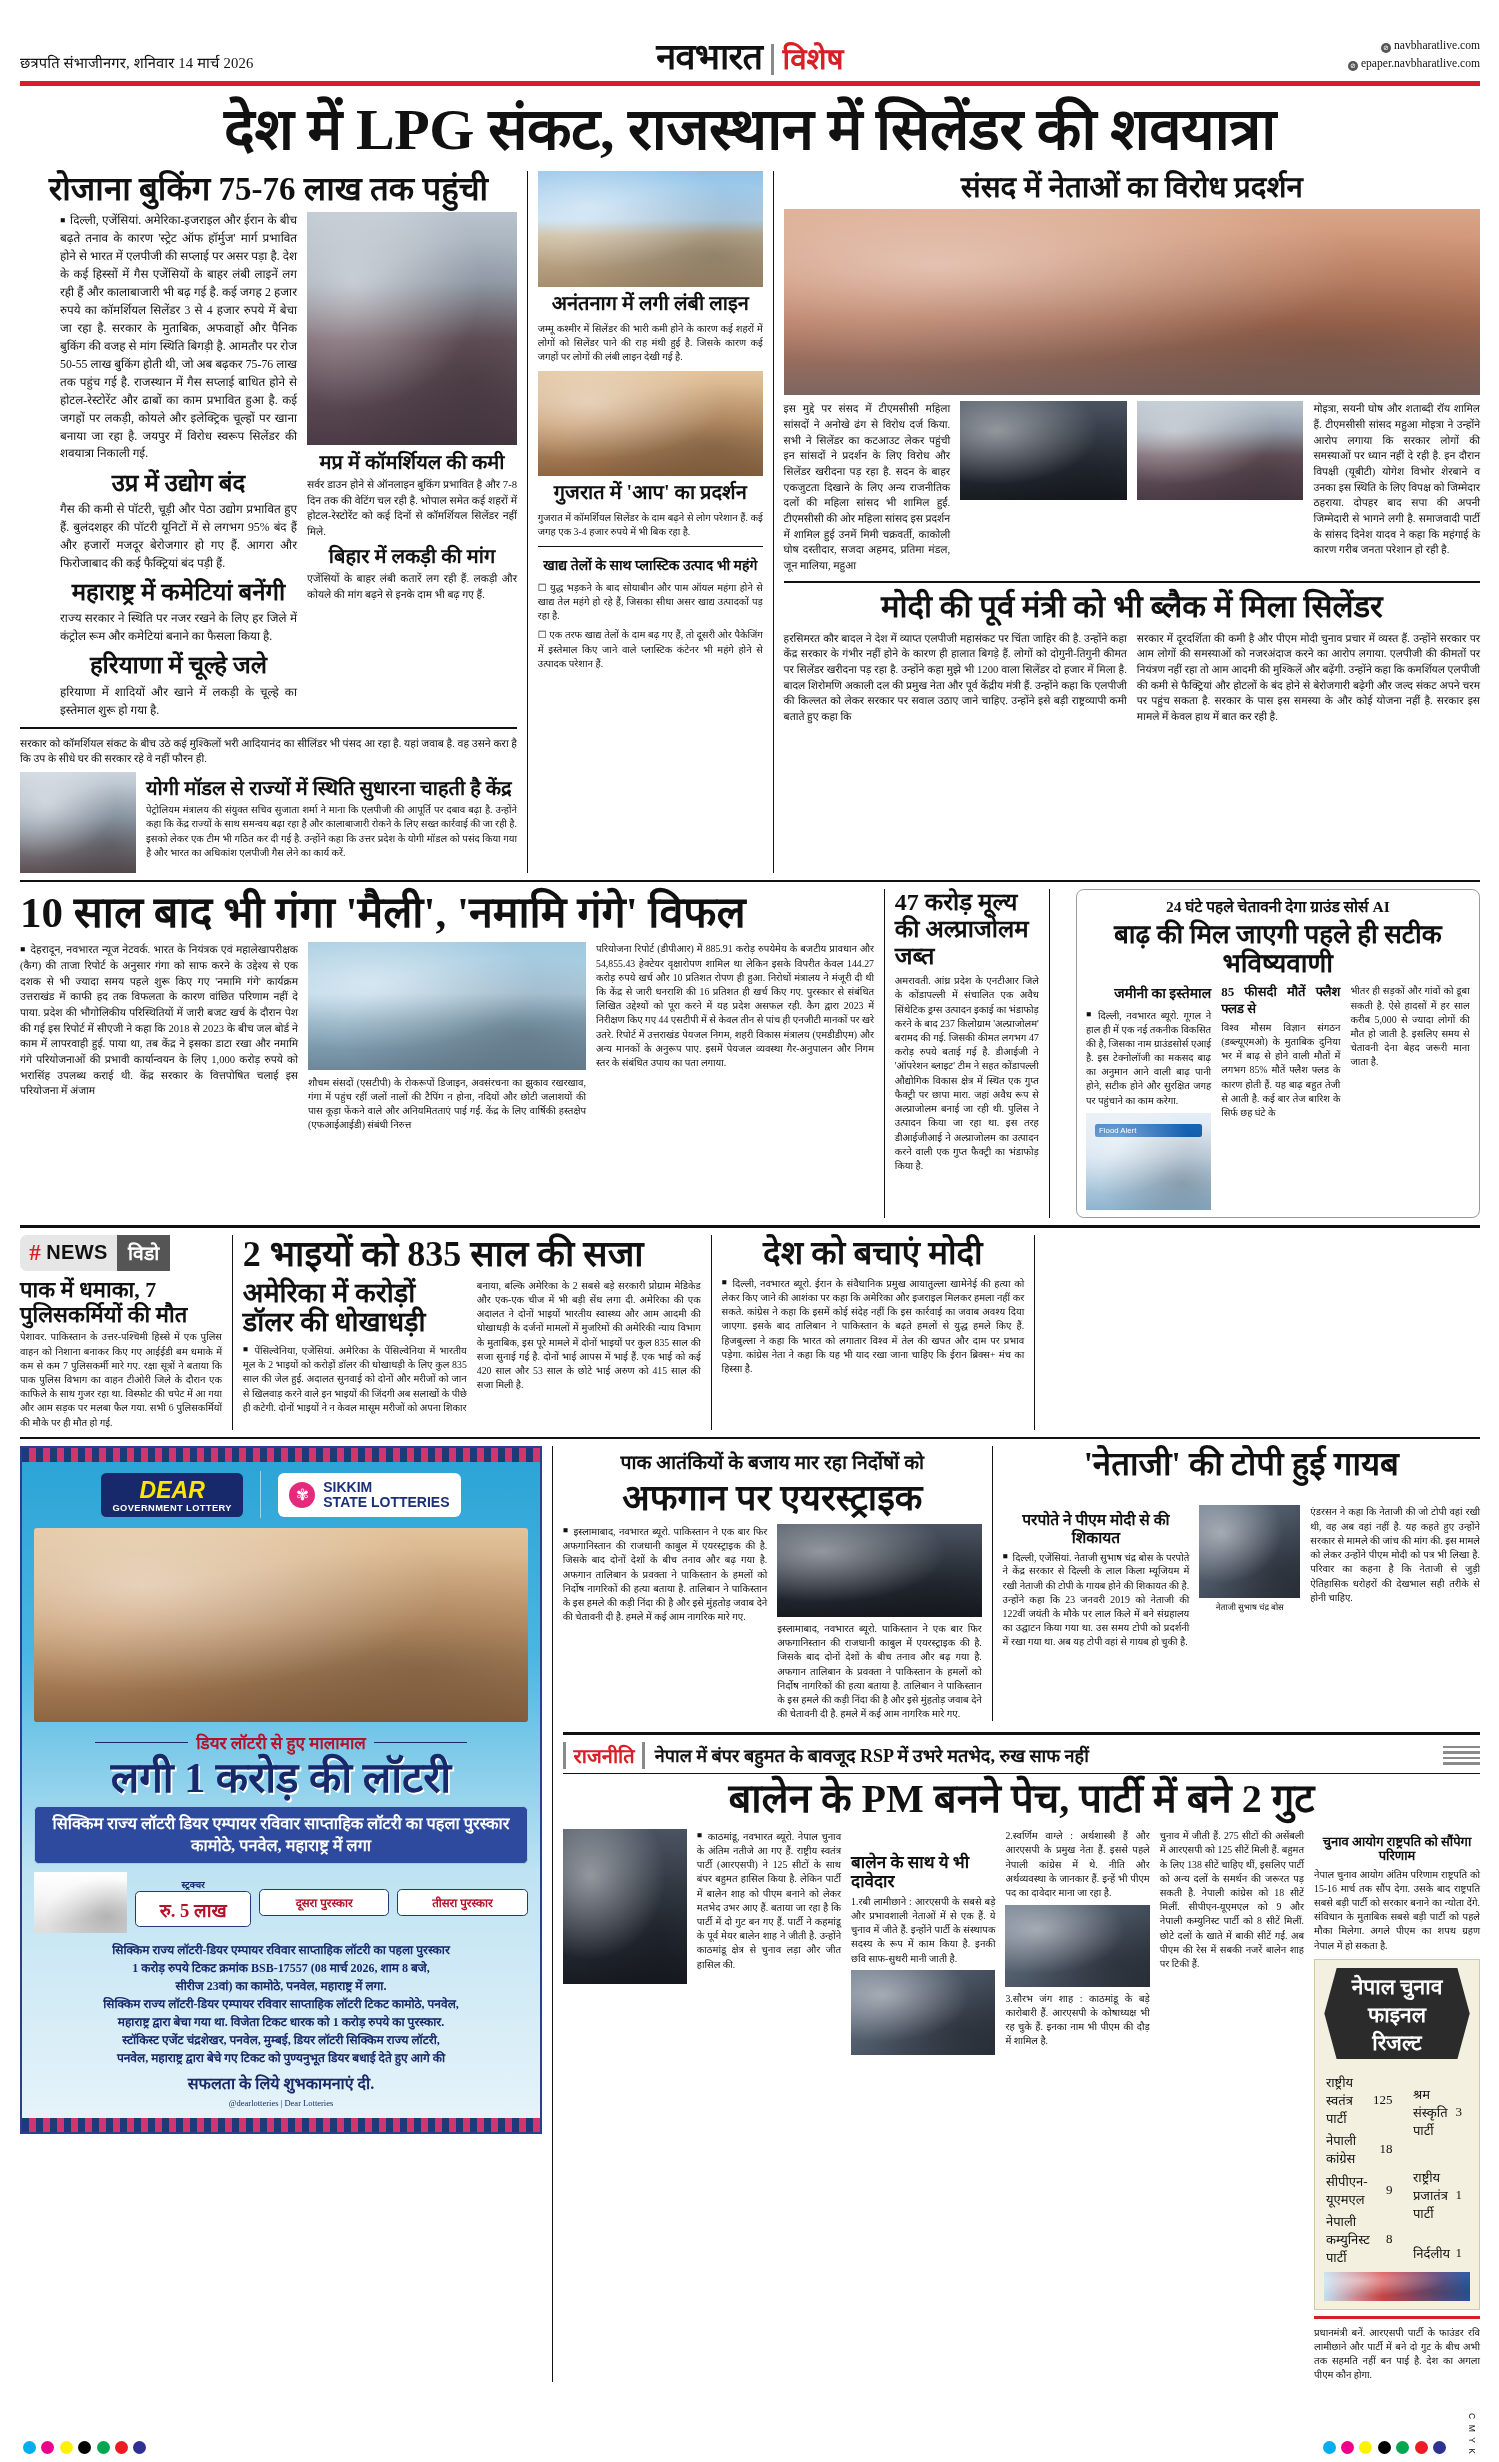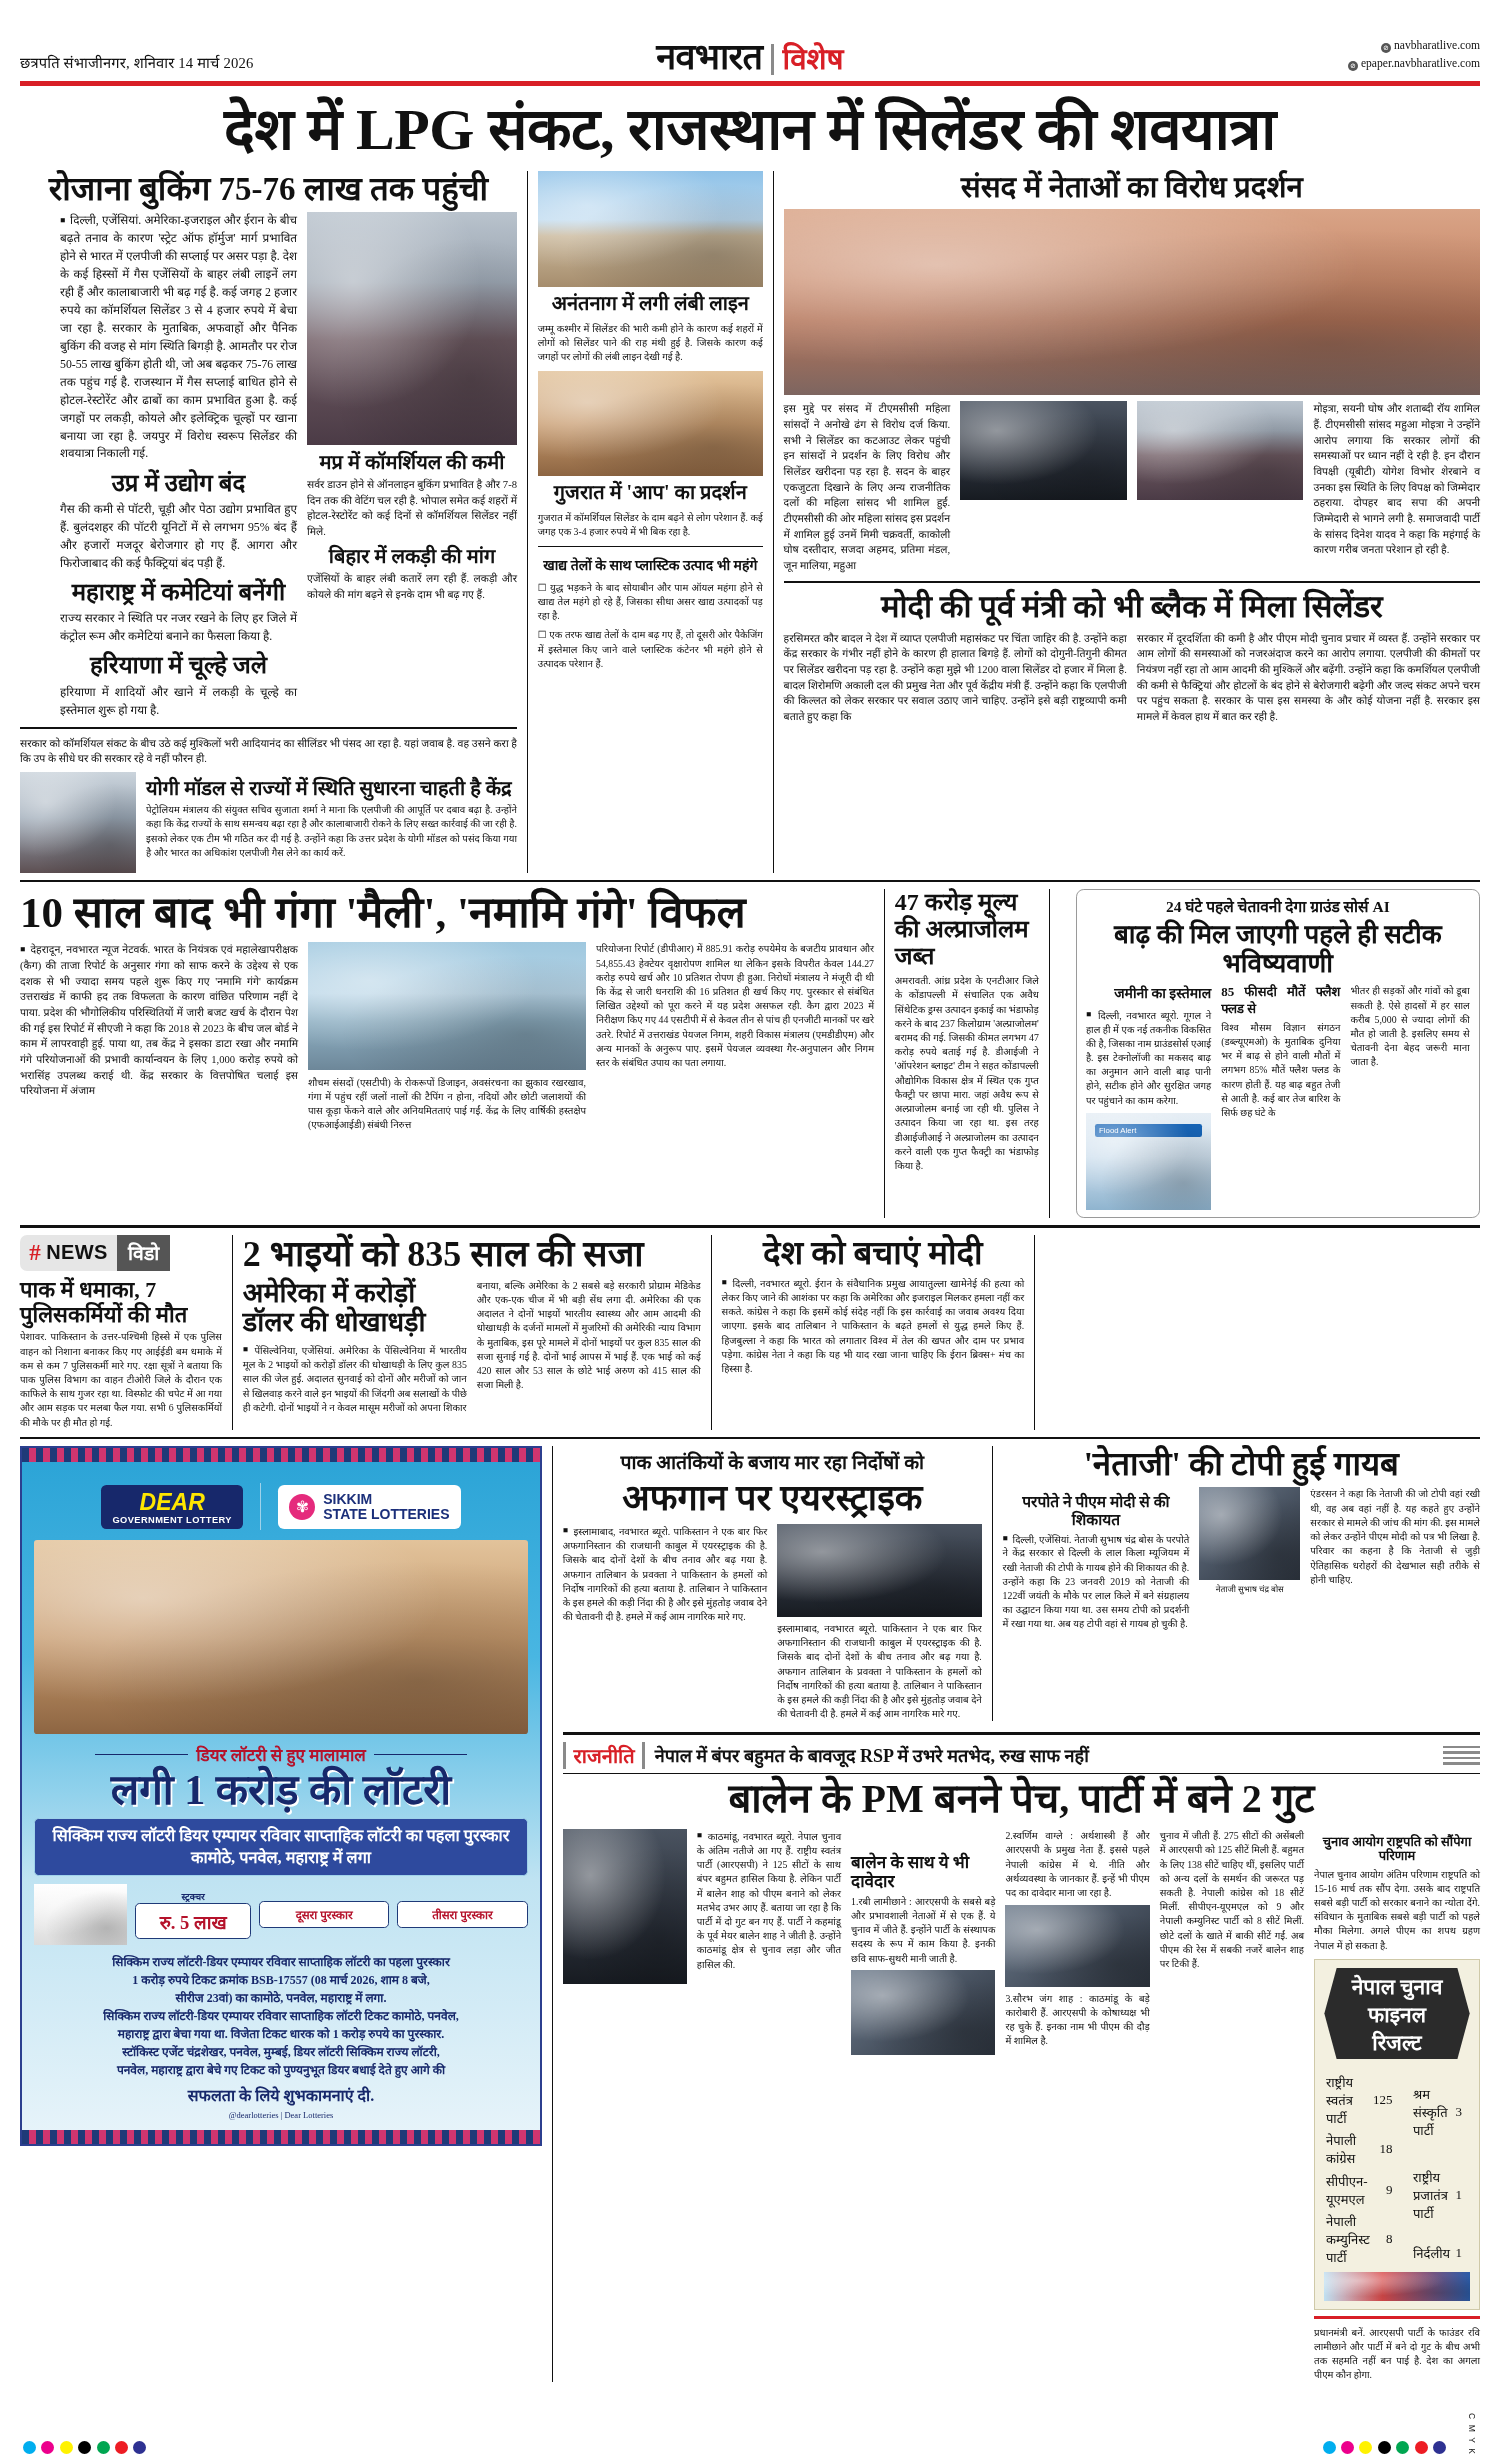--- a/index.html
+++ b/index.html
@@ -89,21 +89,21 @@
   .nv { display:inline-flex; align-items:stretch; border-radius:7px; overflow:hidden; height:36px;}
   .nv-a { background:#e6e6e6; display:flex; align-items:center; padding:0 9.3px; gap:5.4px;}
   .nv-hash{ color:#d81f26; font-weight:bold; font-size:23px; line-height:1;}
   .nv-news{ font-family:"Liberation Sans",sans-serif; font-weight:bold; font-size:20px; letter-spacing:0.4px;}
   .nv-b { background:#555; color:#fff; display:flex; align-items:center; padding:0 11px;
           font-weight:bold; font-size:19.4px;}
 
   
   .ad { position:relative; border:2.3px solid #2c3f8f; background:linear-gradient(#2aa3d6 0%,#49b6e2 30%,#bfe3f2 62%,#e8f4fa 100%); overflow:hidden;}
   .ad-border{ height:14px; background:repeating-linear-gradient(90deg,#1f3a78 0 7px,#d0356f 7px 14px); }
-  .ad-inner{ padding:9.3px 12.4px;margin-top:12px; }
+  .ad-inner{ padding:9.3px 12.4px; }
   .dear-logo{ background:#17286b; color:#ffe600; font-family:"Liberation Sans",sans-serif;
               font-weight:bold; font-style:italic; font-size:23px; text-align:center;
               padding:6.2px 11px 3.9px; border-radius:5.4px; line-height:1;}
   .dear-sub{ font-size:9.3px; color:#fff; font-style:normal; letter-spacing:0.4px; display:block; margin-top:2.3px;}
   .sikkim-card{ background:#fff; border-radius:6.2px; padding:6.2px 11px; display:flex; align-items:center; gap:7.8px;}
   .sikkim-seal{ width:26px;height:26px;border-radius:50%;background:#e52a7c; position:relative;}
   .sikkim-seal::after{content:"✾";position:absolute;inset:0;color:#fff;font-size:15.5px;text-align:center;line-height:26px;}
   .sikkim-txt{ font-family:"Liberation Sans",sans-serif; font-weight:bold; color:#1b2f7a; font-size:14px; line-height:1.1;}
   .ad-kicker{ color:#b5122b; font-weight:bold; font-size:17px; text-align:center; }
   .ad-head{ color:#17286b; font-weight:bold; font-size:42px; text-align:center; line-height:1.05;
@@ -445,21 +445,21 @@
             </div>
           </div>
         </div>
 
         <div class="gap"></div>
           <div class="vline"></div>
           <div class="gap"></div>
 
         <div class="col" style="flex:1;">
           <div class="big-head" style="font-size:33px;text-align:center;">'नेताजी' की टोपी हुई गायब</div>
-          <div class="row" style="margin-top:5px;">
+          <div class="row" style="margin-top:23px;">
             <div class="col" style="flex:1.1;">
               <div class="sec-head-l" style="font-size:15.5px;text-align:center;">परपोते ने पीएम मोदी से की शिकायत</div>
               <div class="body-txt xs sq">दिल्ली, एजेंसियां. नेताजी सुभाष चंद्र बोस के परपोते ने केंद्र सरकार से दिल्ली के लाल किला म्यूजियम में रखी नेताजी की टोपी के गायब होने की शिकायत की है. उन्होंने कहा कि 23 जनवरी 2019 को नेताजी की 122वीं जयंती के मौके पर लाल किले में बने संग्रहालय का उद्घाटन किया गया था. उस समय टोपी को प्रदर्शनी में रखा गया था. अब यह टोपी वहां से गायब हो चुकी है.</div>
             </div>
             <div class="gap"></div>
             <div class="col" style="flex:0 0 101px;">
               <div class="ph ph-port" style="height:93px;"></div>
               <div class="cap" style="font-size:8.5px;">नेताजी सुभाष चंद्र बोस</div>
             </div>
             <div class="gap"></div>

